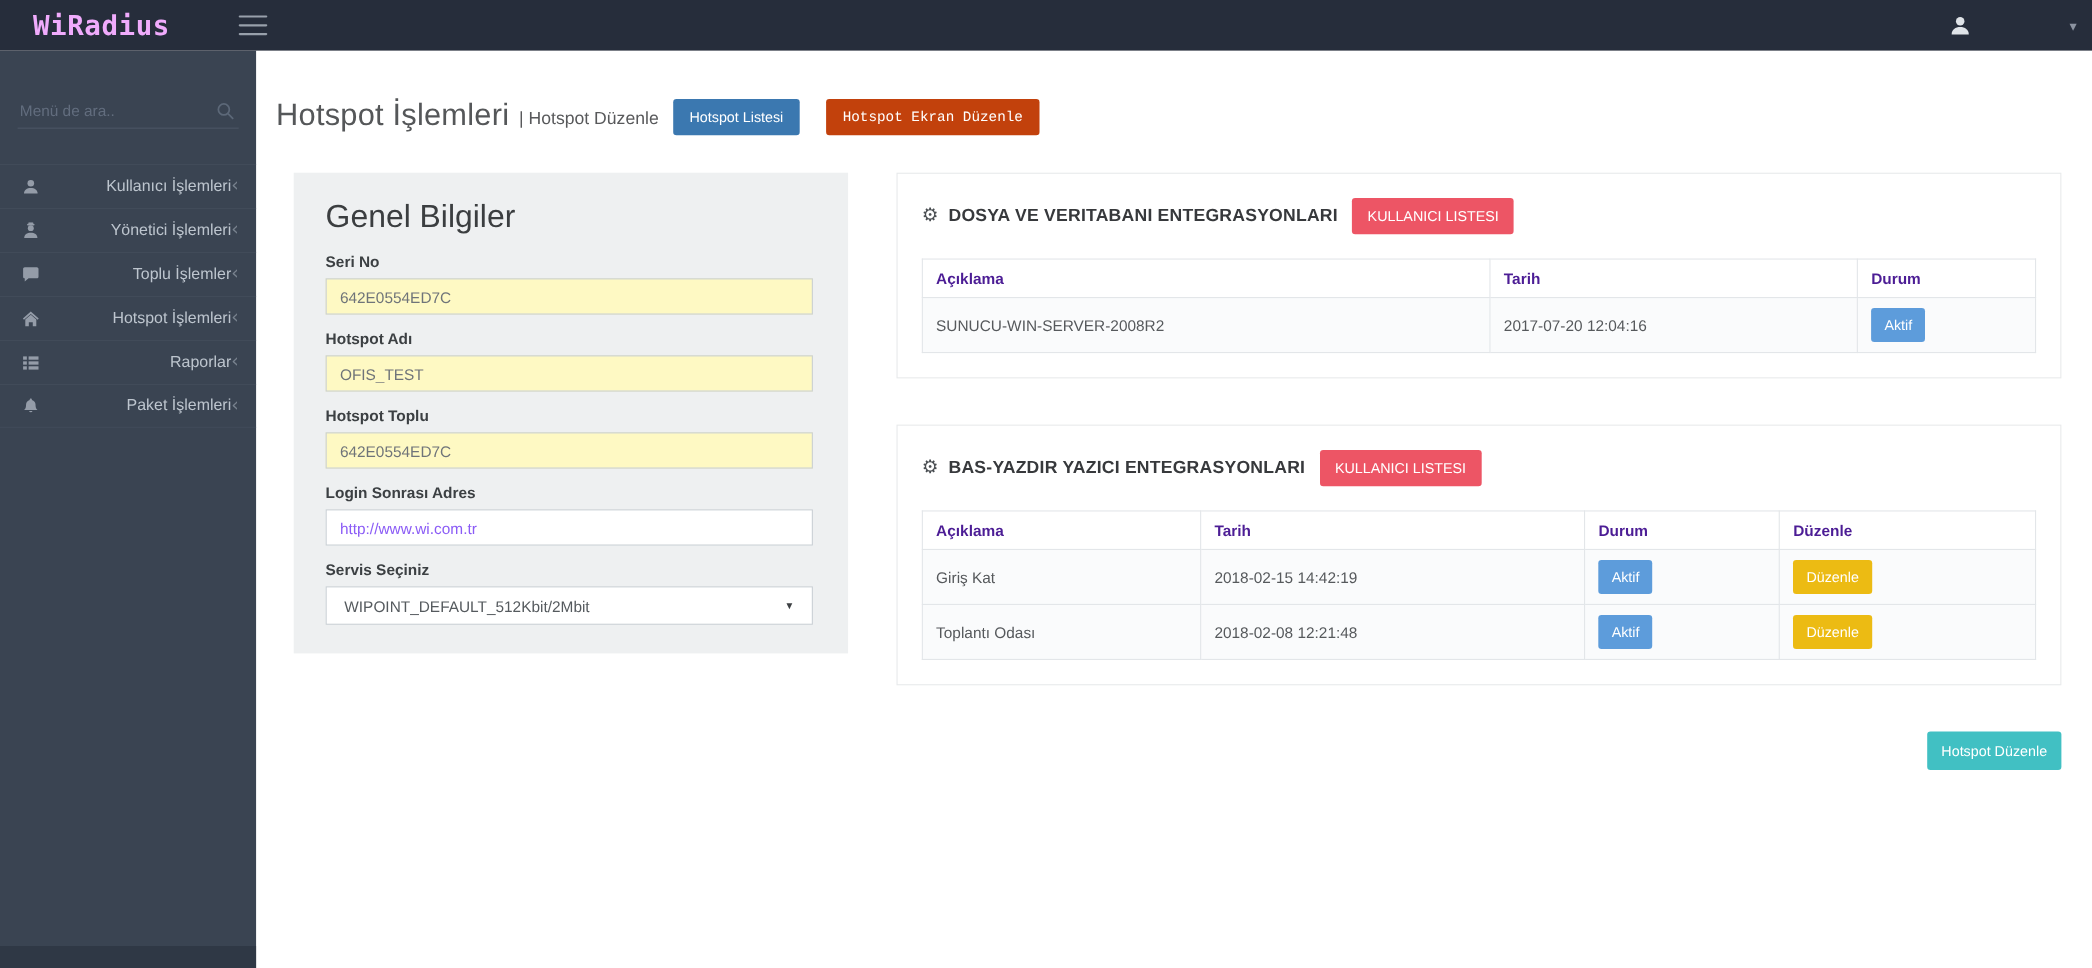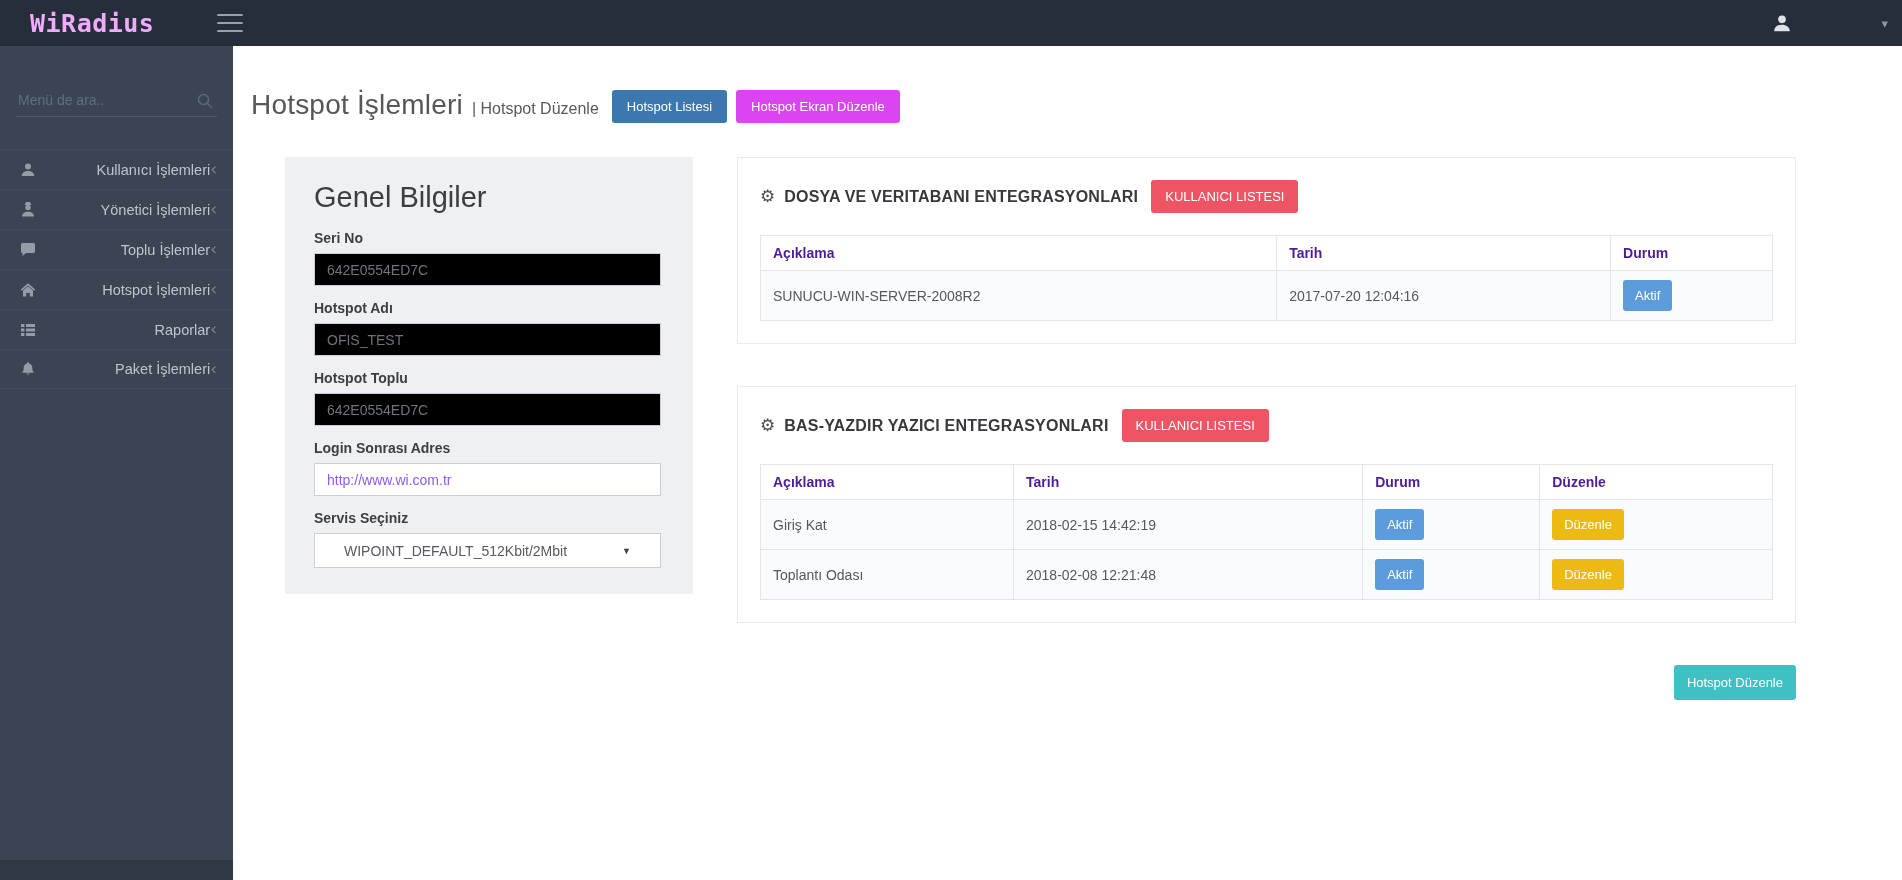--- a/index.html
+++ b/index.html
@@ -30,32 +30,32 @@
   .chev { color:#79838f; font-size:17px; line-height:1; padding-right:2px; font-family:"DejaVu Sans",sans-serif; }
   .side-footer { position:absolute; bottom:0; left:0; width:100%; height:20px; background:#2f3845; }
 
   
   .main { position:absolute; top:46px; left:233px; width:1669px; height:834px; background:#fff; }
   .page-head { display:flex; align-items:center; padding:42px 0 0 18px; }
   .page-title { font-size:28px; font-weight:normal; color:#555759; letter-spacing:.2px; }
   .page-sub { font-size:16px; color:#58595b; margin-left:9px; position:relative; top:4px; }
   .btn { border:none; border-radius:3px; color:#fff; font-size:13px; font-family:inherit; cursor:pointer; }
   .btn-hlist { background:#3b78b0; padding:9px 15px; margin-left:13px; position:relative; top:2px; }
-  .btn-hscreen { background:#d946ef; padding:9px 15px; margin-left:9px; position:relative; top:2px; }
+  .btn-hscreen { background:#c2410c; padding:9px 15px; margin-left:24px; position:relative; top:2px;font-family:Liberation Mono, monospace; }
 
   .columns { display:flex; align-items:flex-start; margin-top:36px; }
 
   
-  .card { margin-left:52px; width:408px; background:#eef0f1; padding:24px 32px 26px 29px; }
+  .card { margin-left:34px; width:504px; background:#eef0f1; padding:24px 32px 26px 29px; }
   .card h2 { font-size:29px; font-weight:normal; color:#3b3e40; margin-bottom:16px; }
   .fgroup { margin-bottom:14px; }
   .fgroup label { display:block; font-size:14px; font-weight:bold; color:#3c4043; margin-bottom:7px; }
   .fgroup input { width:100%; height:33px; border:1px solid #c9cfd4; background:#fff; padding:0 12px; font-size:14px; color:#8b5cf6; font-family:inherit; outline:none; }
-  .fgroup input:disabled { background:#000000; color:#6f7479; }
-  .select-box { width:100%; height:35px; border:1px solid #c9cfd4; background:#fff; display:flex; align-items:center; padding:0 29px; font-size:14px; color:#555a5e; cursor:pointer; }
+  .fgroup input:disabled { background:#fef9c3; color:#6f7479; }
+  .select-box { width:100%; height:35px; border:1px solid #c9cfd4; background:#fff; display:flex; align-items:center; padding:0 16px; font-size:14px; color:#555a5e; cursor:pointer; }
   .select-box .sel-caret { margin-left:auto; font-size:9px; color:#3d4043; }
 
   
   .right-col { margin-left:44px; width:1059px; }
   .panel { border:1px solid #e8eaec; padding:22px 22px 22px 22px; margin-bottom:42px; background:#fff; }
   .panel-head { display:flex; align-items:center; margin-bottom:22px; }
   .gear { font-family:"DejaVu Sans",sans-serif; font-size:17px; color:#4a4e52; margin-right:9px; line-height:1; }
   .panel-title { font-size:16px; font-weight:bold; color:#37393c; letter-spacing:.2px; }
   .btn-danger { background:#ed5565; padding:9px 14px; margin-left:13px; font-size:13px; }
   table { width:100%; border-collapse:collapse; }

